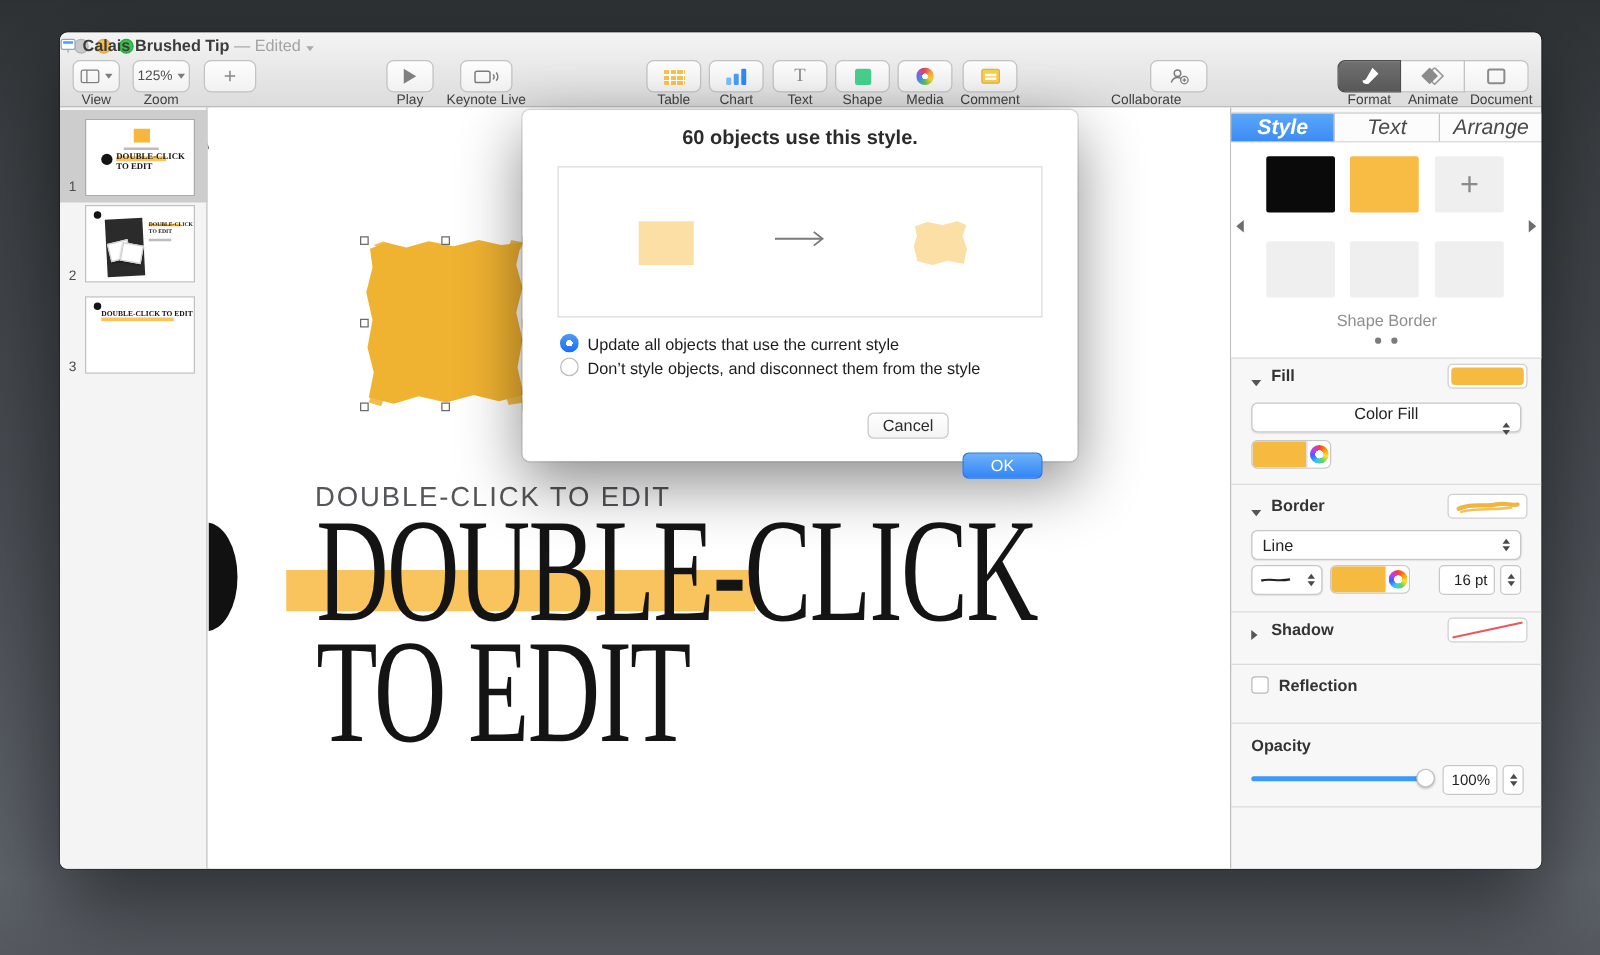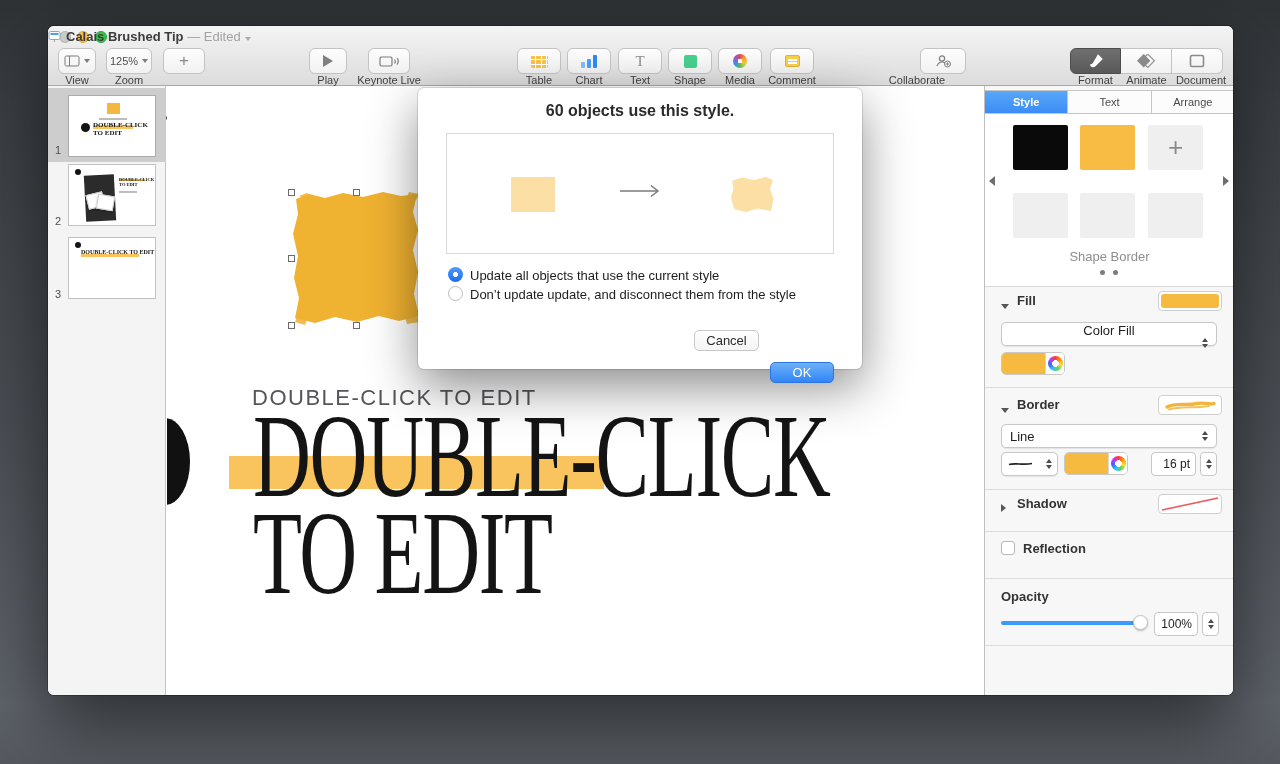--- a/index.html
+++ b/index.html
@@ -61,21 +61,21 @@
   .radio.on { background:radial-gradient(circle,#fff 0 24%, transparent 25%), linear-gradient(#4f9bf8,#1a6df3); }
   .radio.off { background:#fff; border:1px solid #bdbdbd; }
   .radio-label { position:absolute; font-size:13px; color:#1d1d1f; }
   .dbtn { position:absolute; top:242px; height:21px; border-radius:5px; font-size:13px; display:flex; align-items:center; justify-content:center; }
   .dbtn.cancel { left:276px; width:65px; background:linear-gradient(#fefefe,#f4f4f4); border:1px solid #c8c8c8; color:#2b2b2b; }
   .dbtn.ok { left:352px; width:64px; background:linear-gradient(#6cb1f9,#3285f7); border:1px solid #2c76e2; color:#fff;margin-top:32px; }
 
   
   #sidebar { position:absolute; left:936px; top:60px; width:249px; height:609px; background:#f7f7f8; border-left:1px solid #bfbfbf; font-size:13px; color:#333; }
   .tabs { position:absolute; left:0; top:4px; width:249px; height:24px; display:flex; border-top:1px solid #c6c6c6; border-bottom:1px solid #c6c6c6; }
-  .tabs > div { flex:1; display:flex; align-items:center; justify-content:center; font-size:11px; color:#4a4a4a; background:#fcfcfc; border-right:1px solid #c6c6c6; }
+  .tabs > div { flex:1; display:flex; align-items:center; justify-content:center; font-size:17px; color:#4a4a4a; background:#fcfcfc; border-right:1px solid #c6c6c6;font-style:italic; }
   .tabs > div:last-child { border-right:none; }
   .tabs > div.active { background:linear-gradient(#59a7f8,#3c8cf6); color:#fff; font-weight:700; }
   .styles-panel { position:absolute; left:0; top:28px; width:249px; height:173px; background:#fff; border-bottom:1px solid #d8d8d8; }
   .tile { position:absolute; width:55px; height:45px; border-radius:2px; }
   .pager-arrow { position:absolute; width:0; height:0; }
   .divider { position:absolute; left:0; width:249px; height:1px; background:#dcdcdc; }
   .sec-caret-dn { display:inline-block; width:0; height:0; border-left:4px solid transparent; border-right:4px solid transparent; border-top:5px solid #565656; }
   .sec-caret-rt { display:inline-block; width:0; height:0; border-top:4px solid transparent; border-bottom:4px solid transparent; border-left:5px solid #565656; }
   .sec-label { font-weight:700; color:#333; font-size:13px; }
   .swatch-btn { position:absolute; left:173px; width:64px; height:20px; border-radius:4px; background:#fff; border:1px solid #cfcfcf; display:flex; align-items:center; justify-content:center; overflow:hidden; }
@@ -283,21 +283,21 @@
         <path d="M34 1.5 L41 7 L34 12.5" fill="none" stroke="#7a7a7a" stroke-width="1.5"></path>
       </svg>
       <svg class="abs" style="left:281px;top:41px;" width="48" height="39" viewBox="0 0 48 39">
         <path d="M4 6 L14 2.5 L26 5 L38 2 L45 5 L42 14 L45.5 24 L43 36 L30 33.5 L18 37 L6 34 L3 22 L5.5 14 Z" fill="#FBDFA4"></path>
       </svg>
     </div>
 
     <span class="radio on" style="left:30px;top:179px;"></span>
     <span class="radio-label" style="left:52px;top:180px;">Update all objects that use the current style</span>
     <span class="radio off" style="left:30px;top:198px;"></span>
-    <span class="radio-label" style="left:52px;top:199px;">Don’t update update, and disconnect them from the style</span>
+    <span class="radio-label" style="left:52px;top:199px;">Don’t style objects, and disconnect them from the style</span>
 
     <div class="dbtn cancel">Cancel</div>
     <div class="dbtn ok">OK</div>
   </div>
 
   <div id="sidebar">
     <div class="tabs">
       <div class="active">Style</div>
       <div>Text</div>
       <div>Arrange</div>

